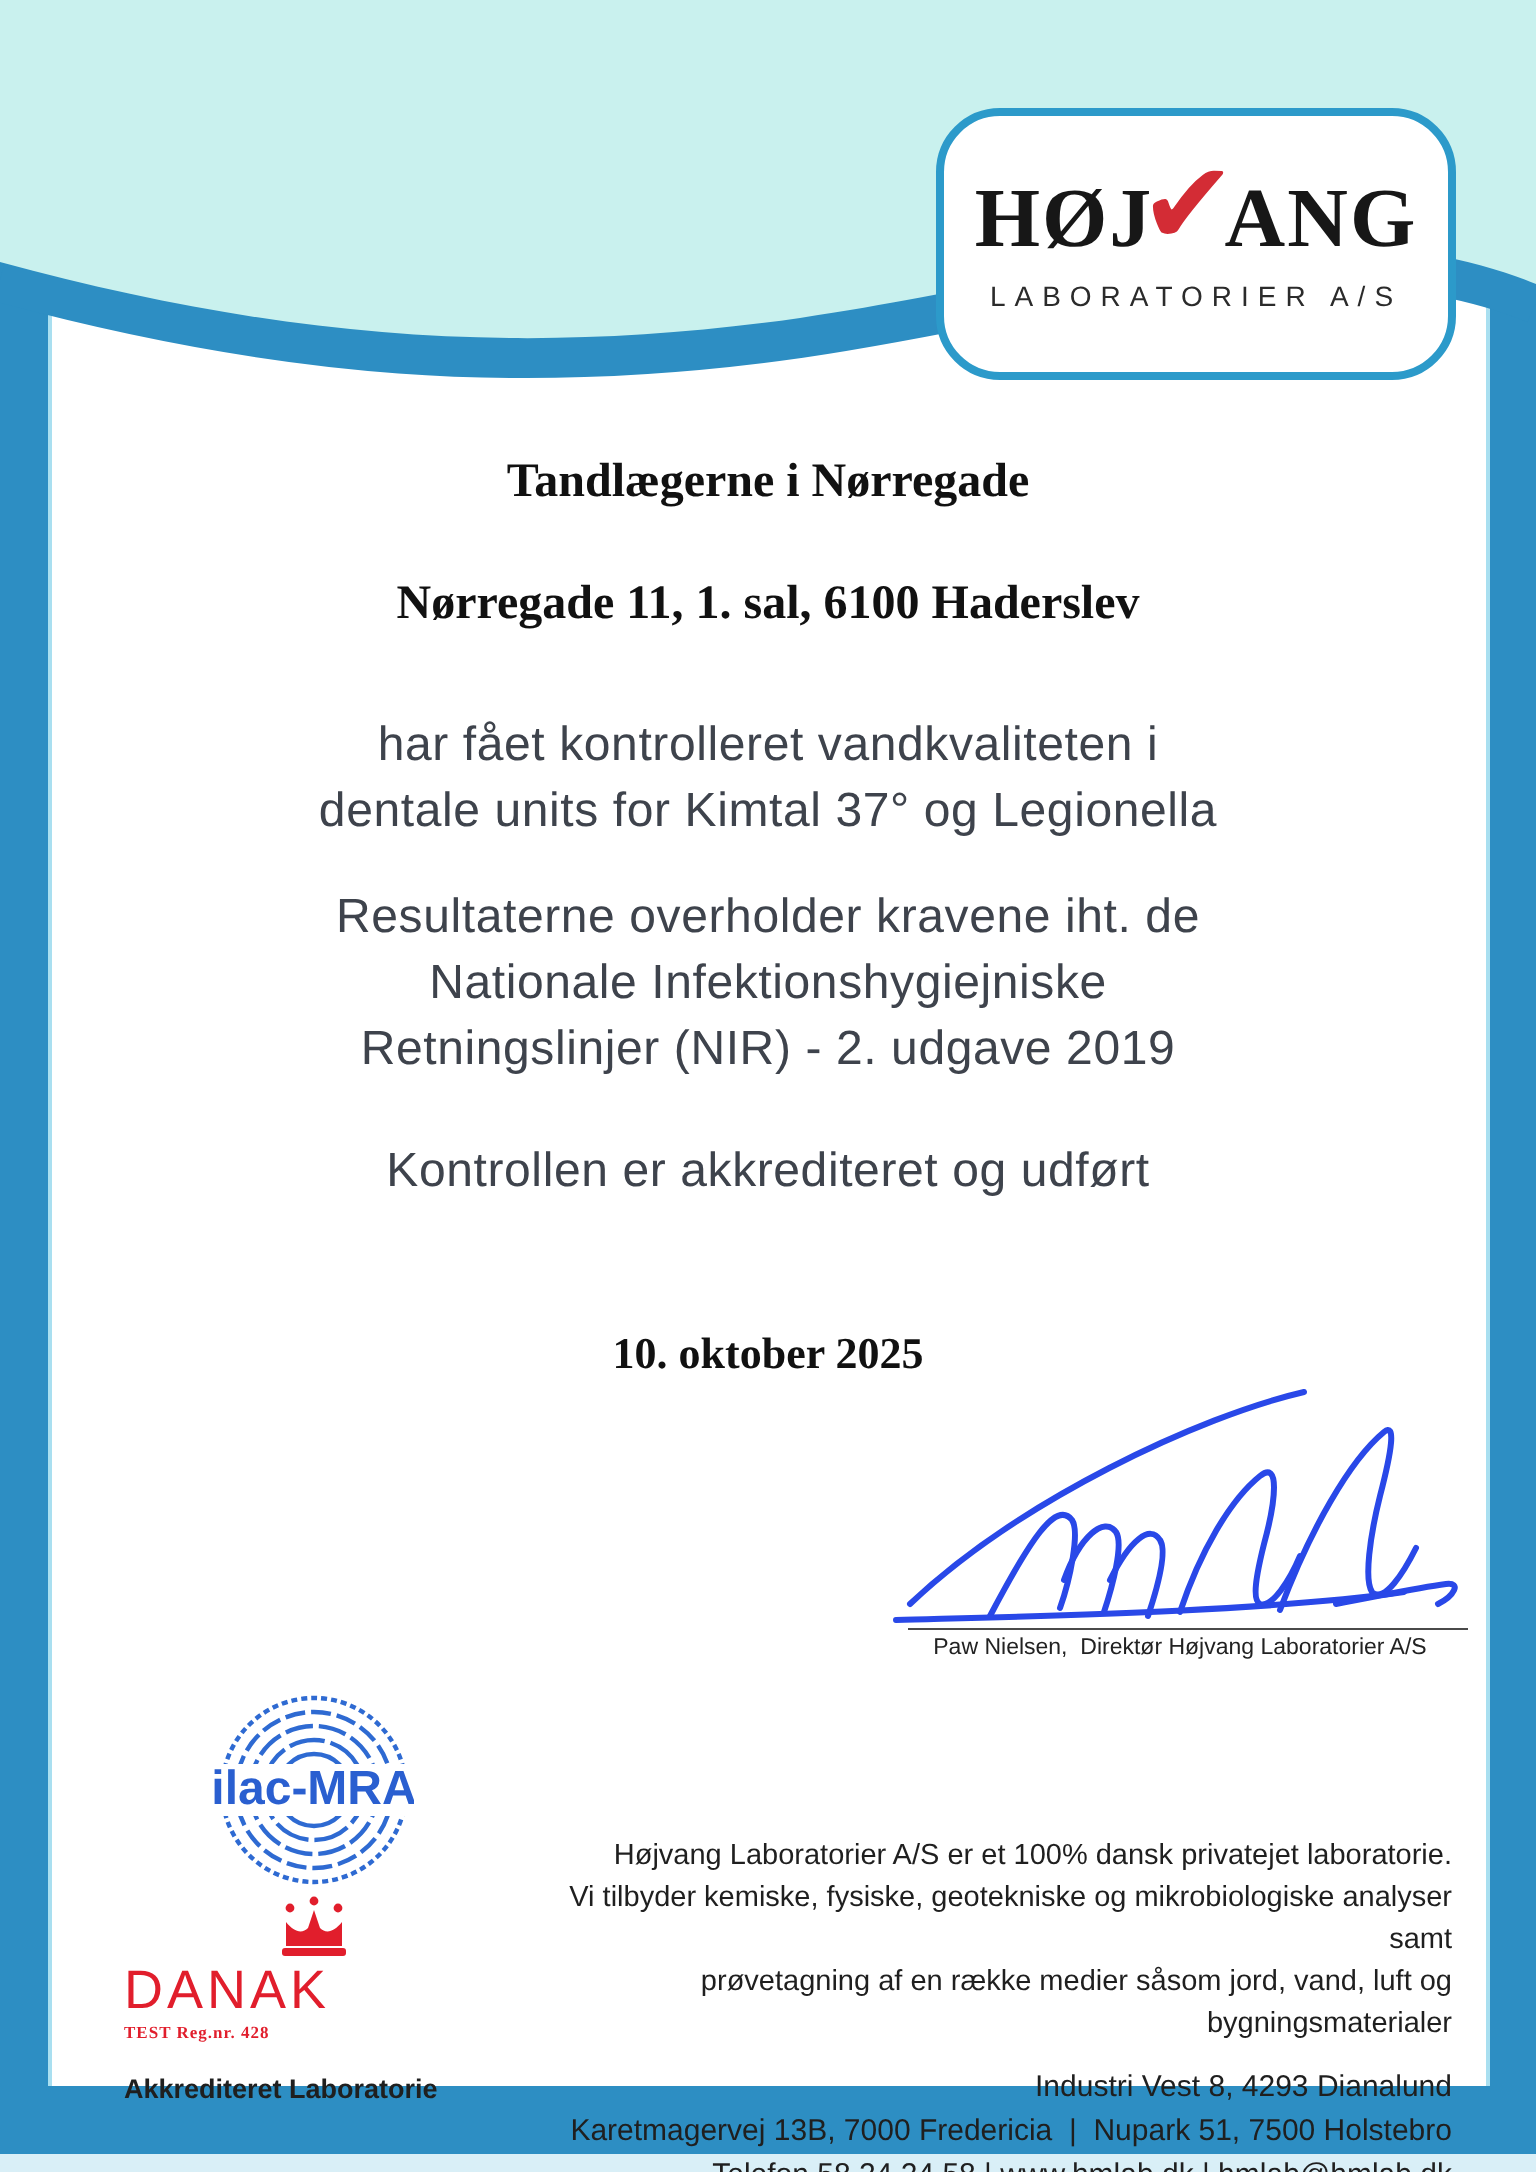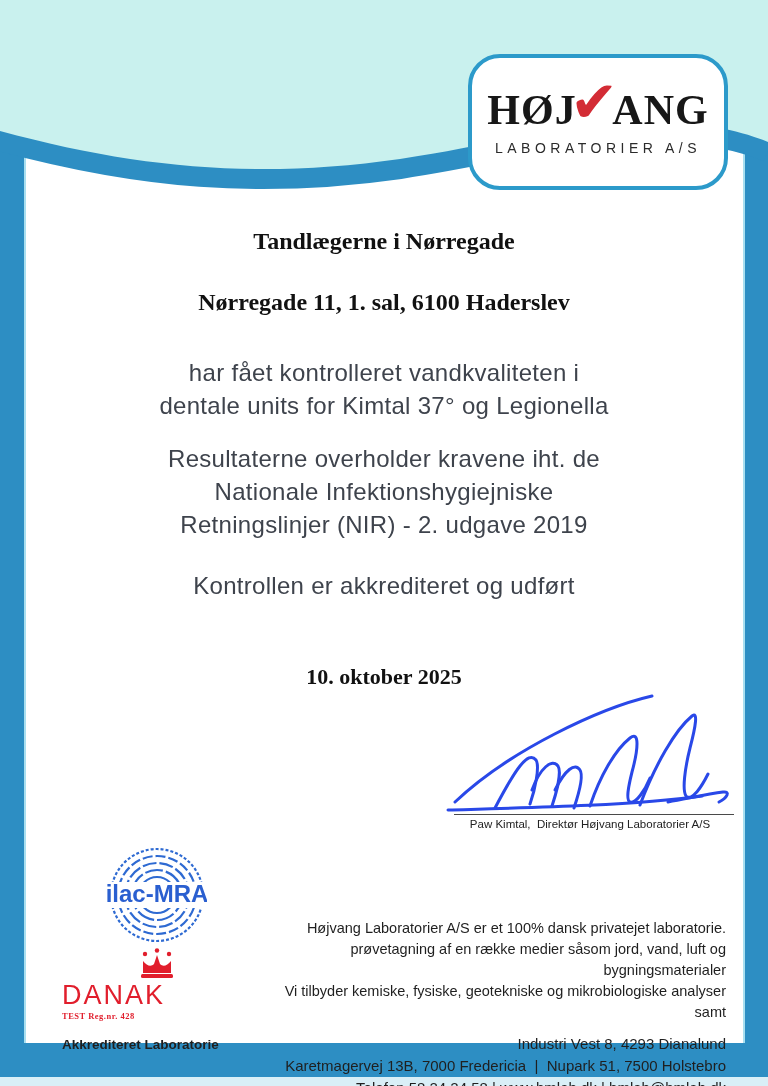--- a/index.html
+++ b/index.html
@@ -103,21 +103,21 @@
     <path d="M15,114 C70,62 160,20 212,8"></path>
     <path d="M55,120 C75,82 88,62 96,72 C100,78 95,102 90,116"></path>
     <path d="M92,102 C100,80 112,70 118,78 C122,84 116,106 112,118"></path>
     <path d="M115,102 C125,82 135,74 140,82 C144,88 138,108 134,120"></path>
     <path d="M150,118 C160,88 175,62 190,50 C200,42 198,62 192,84 C188,100 186,112 190,114 C196,116 205,102 210,90"></path>
     <path d="M200,117 C215,77 235,42 252,28 C258,23 256,37 250,60 C245,80 242,102 246,108 C252,114 262,98 268,86"></path>
     <path d="M228,114 C250,110 268,106 283,104 C291,103 287,110 279,114"></path>
     <path d="M8,122 C80,120 190,118 262,108"></path>
   </svg>
   <hr class="signature-rule">
-  <div class="signature-caption">Paw Kimtal,  Direktør Højvang Laboratorier A/S</div>
+  <div class="signature-caption">Paw Nielsen,  Direktør Højvang Laboratorier A/S</div>
 </div>
 
 <div class="accreditation">
   <svg class="ilac-svg" viewBox="0 0 100 100">
     <g fill="none" stroke="#2e6ad2" stroke-width="2.2">
       <circle cx="50" cy="50" r="46" stroke-dasharray="3 2"></circle>
       <circle cx="50" cy="50" r="39" stroke-dasharray="10 3"></circle>
       <circle cx="50" cy="50" r="32" stroke-dasharray="14 3"></circle>
       <circle cx="50" cy="50" r="25" stroke-dasharray="18 3"></circle>
       <circle cx="50" cy="50" r="18"></circle>
@@ -138,21 +138,21 @@
     </svg>
     <div class="danak-label">DANAK</div>
     <div class="danak-reg">TEST Reg.nr. 428</div>
   </div>
   <div class="accr-caption">Akkrediteret Laboratorie</div>
 </div>
 
 <div class="footer-block">
   <div class="footer-about">
     <div>Højvang Laboratorier A/S er et 100% dansk privatejet laboratorie.</div>
+    <div>Vi tilbyder kemiske, fysiske, geotekniske og mikrobiologiske analyser samt</div>
     <div>prøvetagning af en række medier såsom jord, vand, luft og bygningsmaterialer</div>
-    <div>Vi tilbyder kemiske, fysiske, geotekniske og mikrobiologiske analyser samt</div>
   </div>
   <div class="footer-address">
     <div>Industri Vest 8, 4293 Dianalund</div>
     <div>Karetmagervej 13B, 7000 Fredericia  |  Nupark 51, 7500 Holstebro</div>
     <div>Telefon 58 24 24 58 | www.hmlab.dk | hmlab@hmlab.dk</div>
   </div>
 </div>
 
 </body></html>

